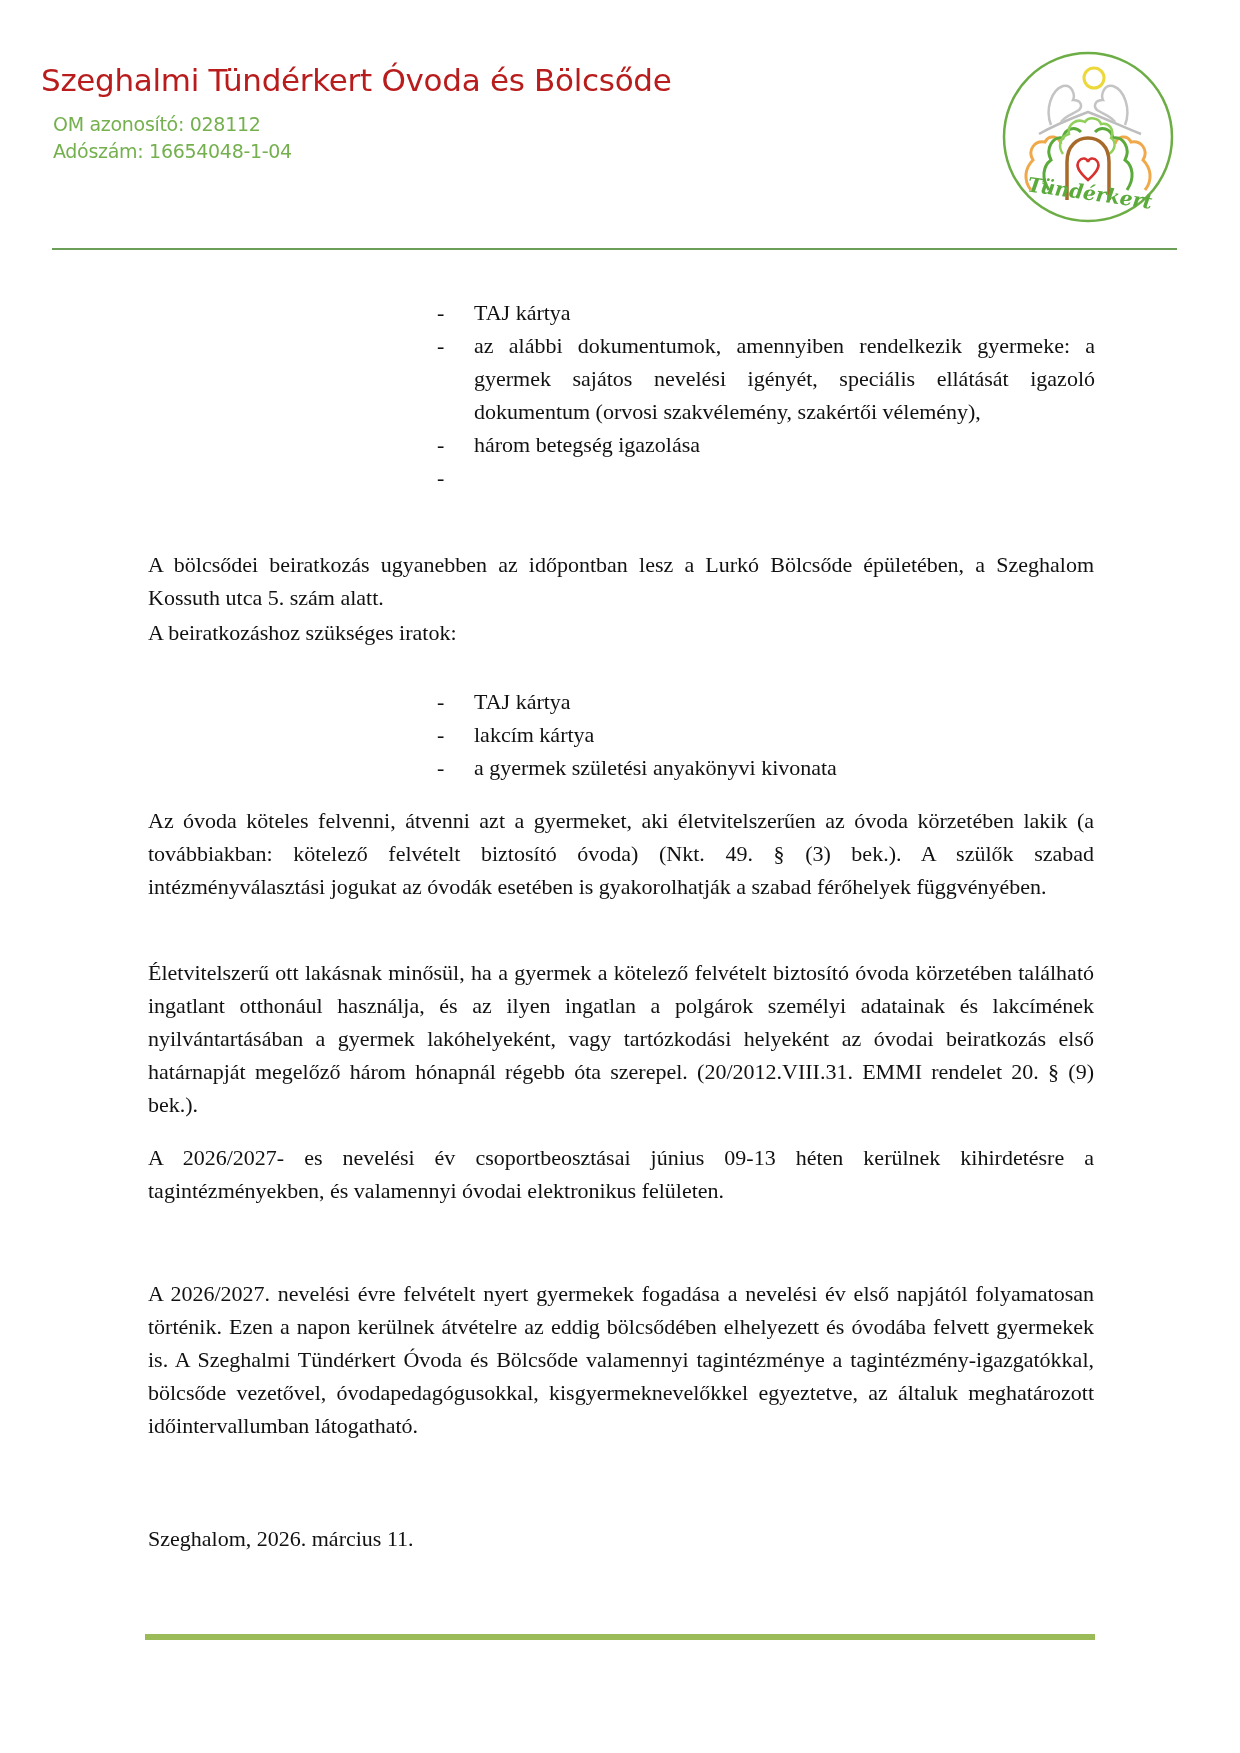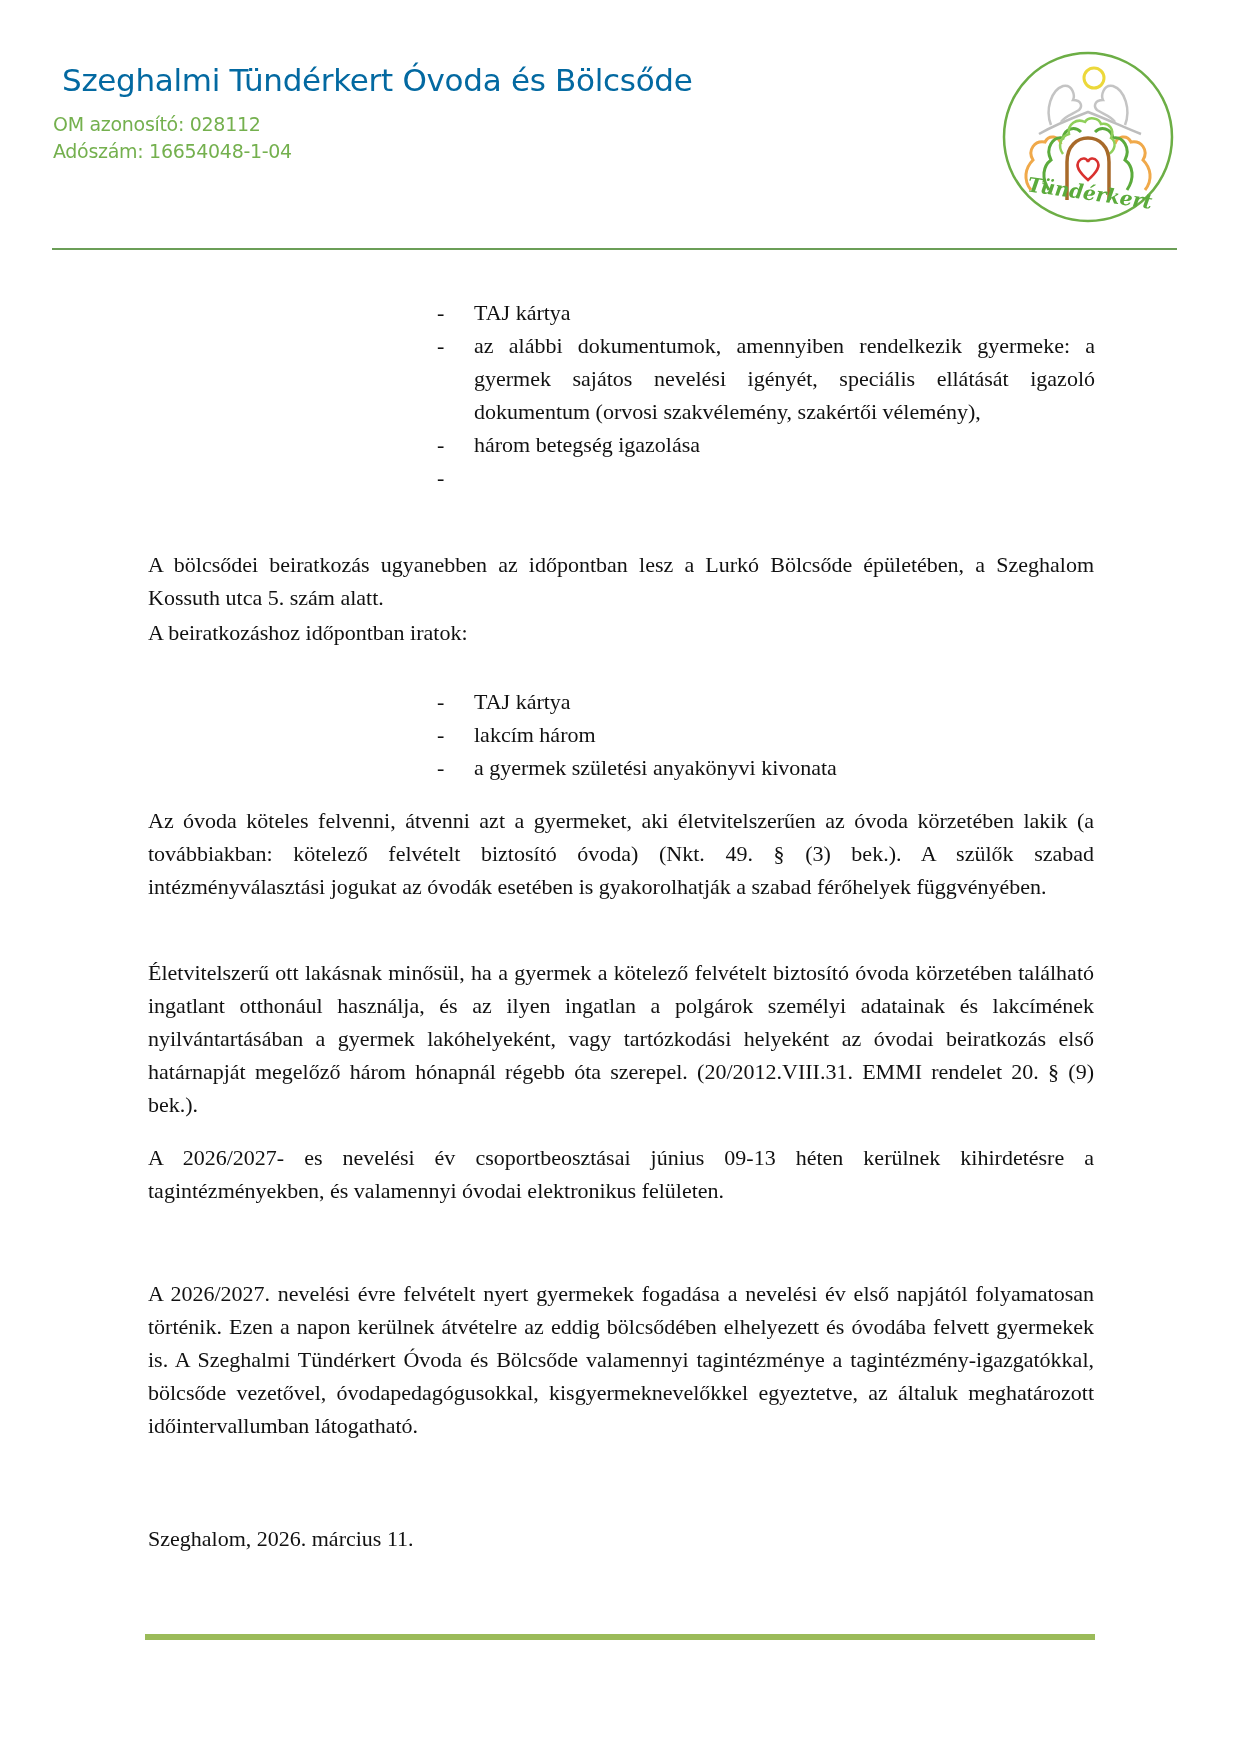--- a/index.html
+++ b/index.html
@@ -1,23 +1,23 @@
 <!DOCTYPE html>
 <html><head>
 <meta charset="utf-8">
 <style>
   html, body { margin: 0; padding: 0; background: #ffffff; }
   body { width: 1240px; height: 1753px; position: relative; overflow: hidden; }
   .page { position: absolute; left: 0; top: 0; width: 1240px; height: 1753px; background: #fff; }
 
   
   .hdr-title {
-    position: absolute; left: 62px; top: 62px;
+    position: absolute; left: 41px; top: 62px;
     font-family: "DejaVu Sans", sans-serif; font-weight: normal;
-    font-size: 31px; color: #0369a1; letter-spacing: -0.3px; white-space: nowrap;
+    font-size: 31px; color: #b91c1c; letter-spacing: -0.3px; white-space: nowrap;
   }
   .hdr-lines { position: absolute; left: 53px; top: 111px; }
   .hdr-line {
     font-family: "DejaVu Sans", sans-serif; font-size: 19px; color: #74b04e;
     line-height: 27px; white-space: nowrap; letter-spacing: -0.3px;
   }
   .hdr-rule { position: absolute; left: 52px; top: 248px; width: 1125px; height: 2px; background: #6b9e57; }
   .logo { position: absolute; left: 1001px; top: 50px; width: 174px; height: 174px; }
 
   
@@ -70,25 +70,25 @@
 
   <ul class="list txt" style="top: 296px;">
     <li><span class="dash">-</span><span>TAJ kártya</span></li>
     <li><span class="dash">-</span><span>az alábbi dokumentumok, amennyiben rendelkezik gyermeke: a gyermek sajátos nevelési igényét, speciális ellátását igazoló dokumentum (orvosi szakvélemény, szakértői vélemény),</span></li>
     <li><span class="dash">-</span><span>három betegség igazolása</span></li>
     <li><span class="dash">-</span></li>
   </ul>
 
   <div class="para txt bold" style="top: 548px;">A bölcsődei beiratkozás ugyanebben az időpontban lesz a Lurkó Bölcsőde épületében, a Szeghalom Kossuth utca 5. szám alatt.</div>
 
-  <div class="para txt bold" style="top: 616px;">A beiratkozáshoz időpontban iratok:</div>
+  <div class="para txt bold" style="top: 616px;">A beiratkozáshoz szükséges iratok:</div>
 
   <ul class="list txt" style="top: 685px;">
     <li><span class="dash">-</span><span>TAJ kártya</span></li>
-    <li><span class="dash">-</span><span>lakcím három</span></li>
+    <li><span class="dash">-</span><span>lakcím kártya</span></li>
     <li><span class="dash">-</span><span>a gyermek születési anyakönyvi kivonata</span></li>
   </ul>
 
   <div class="para txt" style="top: 804px;">Az óvoda köteles felvenni, átvenni azt a gyermeket, aki életvitelszerűen az óvoda körzetében lakik (a továbbiakban: kötelező felvételt biztosító óvoda) (Nkt. 49. § (3) bek.). A szülők szabad intézményválasztási jogukat az óvodák esetében is gyakorolhatják a szabad férőhelyek függvényében.</div>
 
   <div class="para txt" style="top: 956px;">Életvitelszerű ott lakásnak minősül, ha a gyermek a kötelező felvételt biztosító óvoda körzetében található ingatlant otthonául használja, és az ilyen ingatlan a polgárok személyi adatainak és lakcímének nyilvántartásában a gyermek lakóhelyeként, vagy tartózkodási helyeként az óvodai beiratkozás első határnapját megelőző három hónapnál régebb óta szerepel. (20/2012.VIII.31. EMMI rendelet 20. § (9) bek.).</div>
 
   <div class="para txt" style="top: 1141px;">A 2026/2027- es nevelési év csoportbeosztásai június 09-13 héten kerülnek kihirdetésre a tagintézményekben, és valamennyi óvodai elektronikus felületen.</div>
 
 

